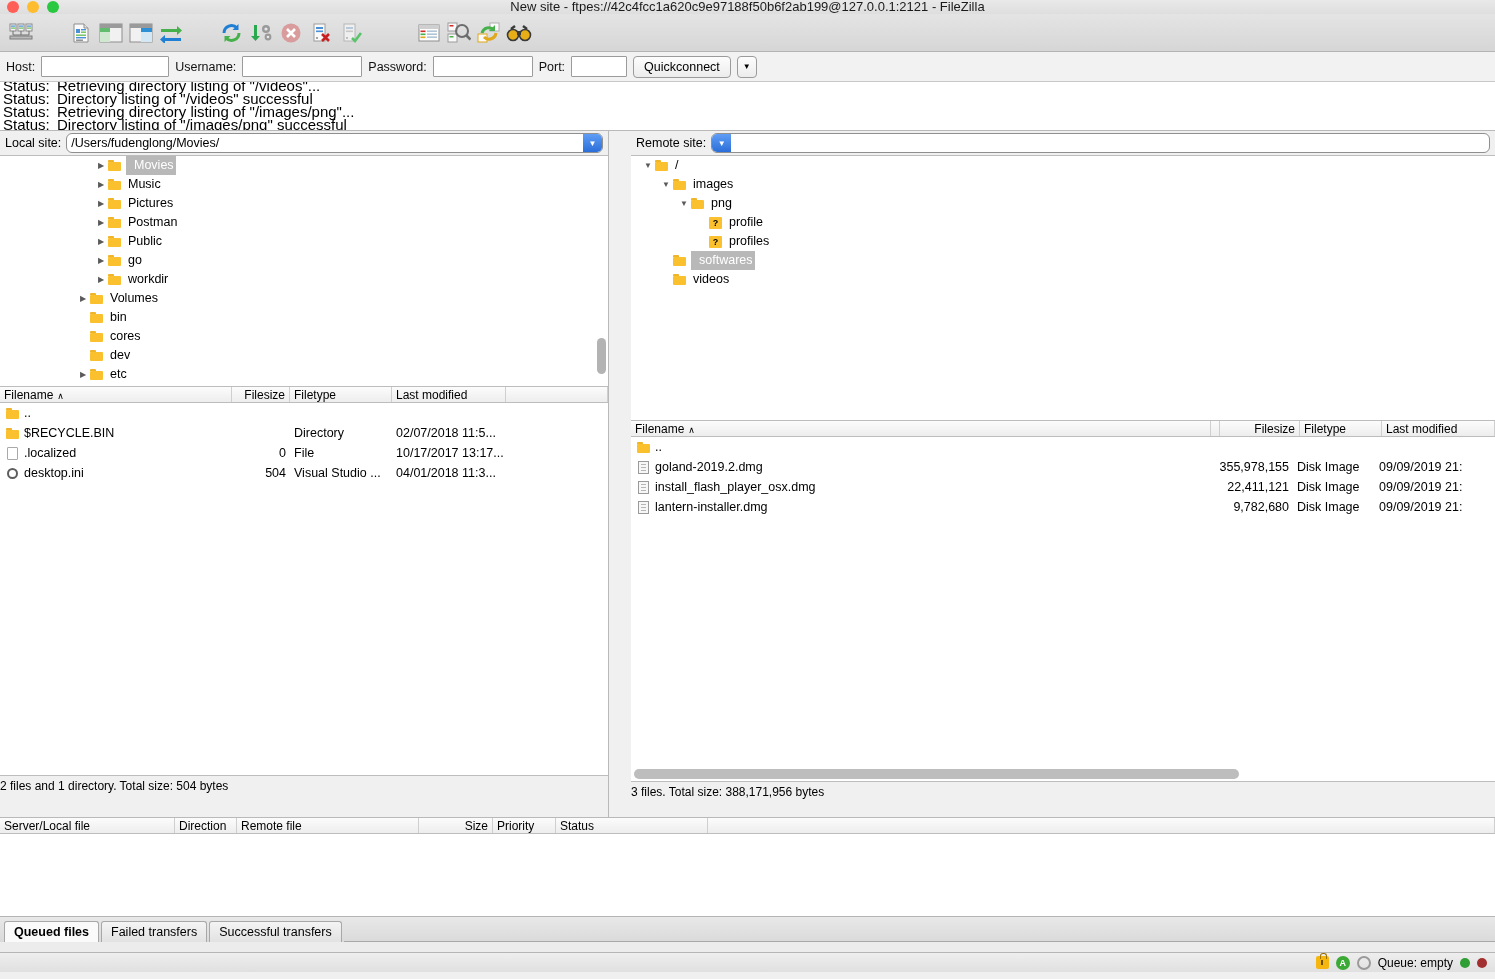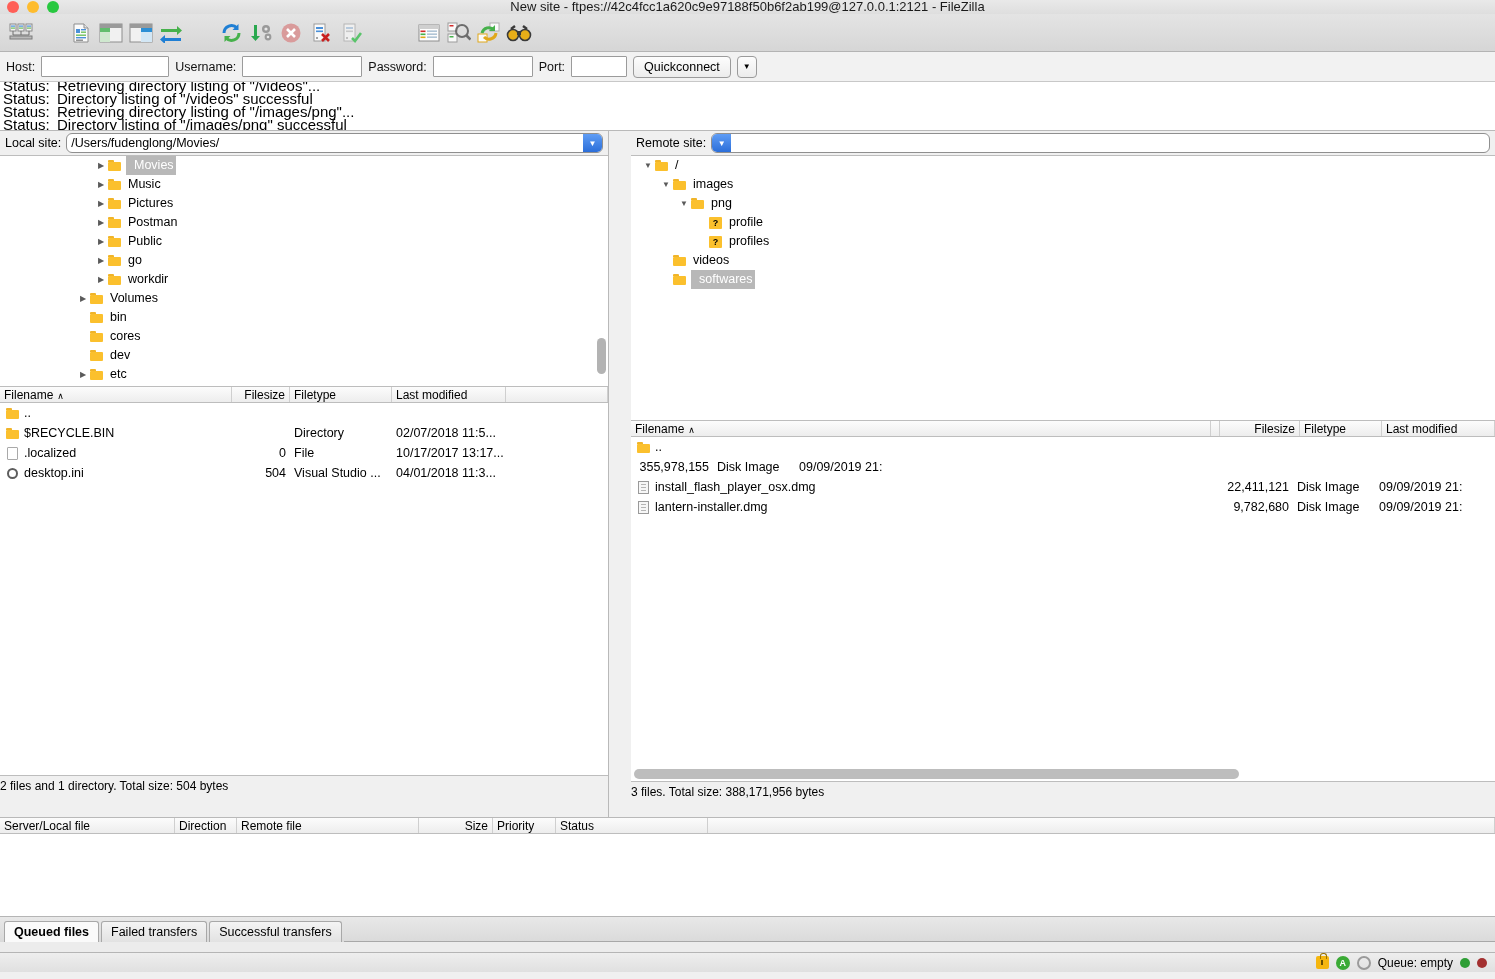--- a/index.html
+++ b/index.html
@@ -757,29 +757,29 @@
             <span class="twist"></span>
             <span class="tqmark">?</span>
             <span class="tlabel">profiles</span>
           </div>
           <div class="tnode" style="padding-left: 28px;">
             <span class="twist"></span>
             <span class="tfolder">
               <span class="tab"></span>
               <span class="body"></span>
             </span>
-            <span class="tlabel">videos</span>
+            <span class="tlabel sel">softwares</span>
           </div>
           <div class="tnode" style="padding-left: 28px;">
             <span class="twist"></span>
             <span class="tfolder">
               <span class="tab"></span>
               <span class="body"></span>
             </span>
-            <span class="tlabel sel">softwares</span>
+            <span class="tlabel">videos</span>
           </div>
         </div>
 
       <div class="collist-hdr">
         <div class="col" style="width:580px">
           <span>Filename</span><span class="sortarrow">∧</span>
         </div>
         <div class="col" style="width:1px"></div>
         <div class="col r" style="width:80px">Filesize</div>
         <div class="col" style="width:82px">Filetype</div>
@@ -792,20 +792,23 @@
                 <span class="ic-folder">
                   <span class="tab"></span>
                   <span class="body"></span>
                 </span>
               </span><span>..</span></span>
             <span class="fcell r" style="width: 82px;"></span>
             <span class="fcell" style="width: 82px;"></span>
             <span class="fcell" style="width: 120px;"></span>
           </div>
           <div class="frow">
+            <span class="fcell" style="width: 580px;"><span class="ficon">
+                <span class="ic-doc"></span>
+              </span><span>goland-2019.2.dmg</span></span>
             <span class="fcell r" style="width: 82px;">355,978,155</span>
             <span class="fcell" style="width: 82px;">Disk Image</span>
             <span class="fcell" style="width: 120px;">09/09/2019 21:</span>
           </div>
           <div class="frow">
             <span class="fcell" style="width: 580px;"><span class="ficon">
                 <span class="ic-doc"></span>
               </span><span>install_flash_player_osx.dmg</span></span>
             <span class="fcell r" style="width: 82px;">22,411,121</span>
             <span class="fcell" style="width: 82px;">Disk Image</span>

